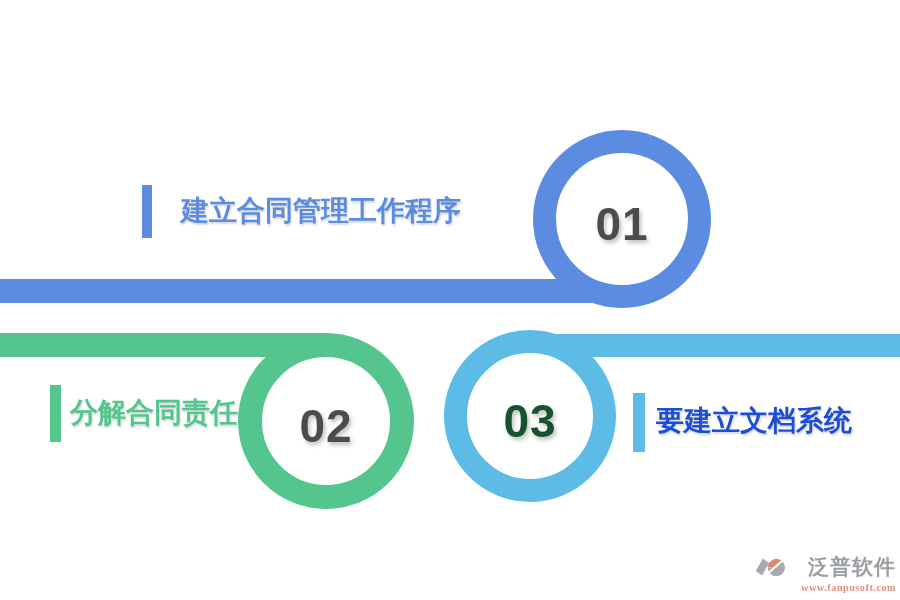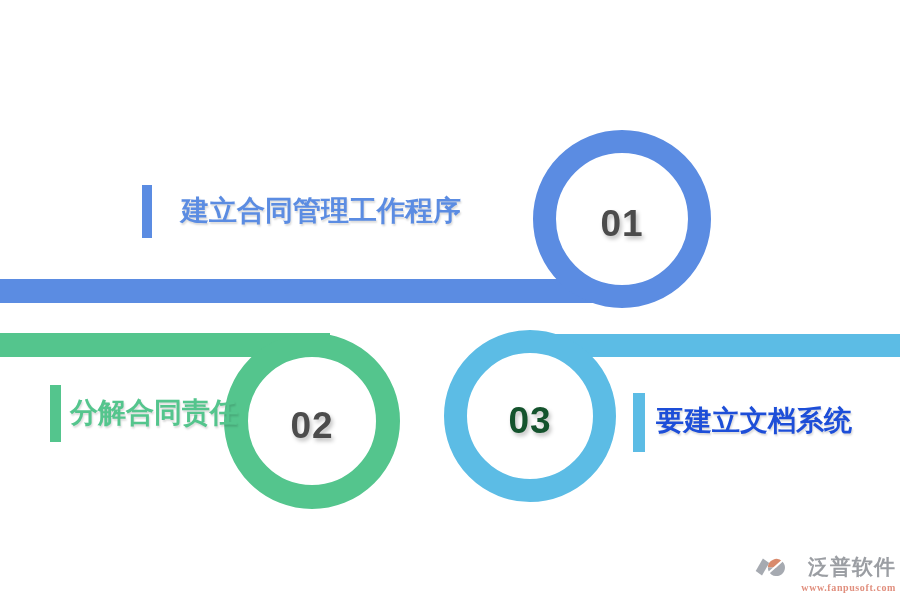--- a/index.html
+++ b/index.html
@@ -26,21 +26,21 @@
     z-index: 2;
     background: #ffffff;
     border-style: solid;
     border-radius: 50%;
     box-sizing: border-box;
     display: flex;
     align-items: center;
     justify-content: center;
   }
   .num {
-    font-size: 37px;
+    font-size: 46px;
     font-weight: bold;
     letter-spacing: 1px;
     text-shadow: 2px 3px 4px rgba(0,0,0,0.25);
     margin-top: 10px;
   }
   
   .marker {
     position: absolute;
     z-index: 3;
   }
@@ -92,21 +92,21 @@
 <div class="canvas">
 
   <div class="bar" style="left: 0px; top: 279px; width: 622px; height: 24px; background-color: rgb(91, 140, 226);"></div>
   <div class="ring" style="left: 533px; top: 130px; width: 178px; height: 178px; border-width: 23px; border-color: rgb(91, 140, 226);">
     <span class="num" style="color: rgb(76, 76, 76);">01</span>
   </div>
   <div class="marker" style="left: 142px; top: 185px; width: 10px; height: 53px; background-color: rgb(91, 140, 226);"></div>
   <div class="label" style="left: 181px; top: 198px; color: rgb(91, 140, 226);">建立合同管理工作程序</div>
 
   <div class="bar" style="left: 0px; top: 333px; width: 330px; height: 24px; background-color: rgb(84, 197, 141);"></div>
-  <div class="ring" style="left: 224px; top: 333px; width: 176px; height: 176px; border-width: 24px; border-color: rgb(84, 197, 141);">
+  <div class="ring" style="left: 238px; top: 333px; width: 176px; height: 176px; border-width: 24px; border-color: rgb(84, 197, 141);">
     <span class="num" style="color: rgb(76, 76, 76);">02</span>
   </div>
   <div class="marker" style="left: 50px; top: 385px; width: 11px; height: 57px; background-color: rgb(84, 197, 141);"></div>
   <div class="label" style="left: 70px; top: 400px; color: rgb(84, 197, 141);">分解合同责任</div>
 
   <div class="bar" style="left: 530px; top: 334px; width: 370px; height: 23px; background-color: rgb(92, 188, 229);"></div>
   <div class="ring" style="left: 444px; top: 330px; width: 172px; height: 172px; border-width: 23px; border-color: rgb(92, 188, 229);">
     <span class="num" style="color: #14532d;">03</span>
   </div>
   <div class="marker" style="left: 633px; top: 393px; width: 12px; height: 59px; background-color: rgb(92, 188, 229);"></div>

